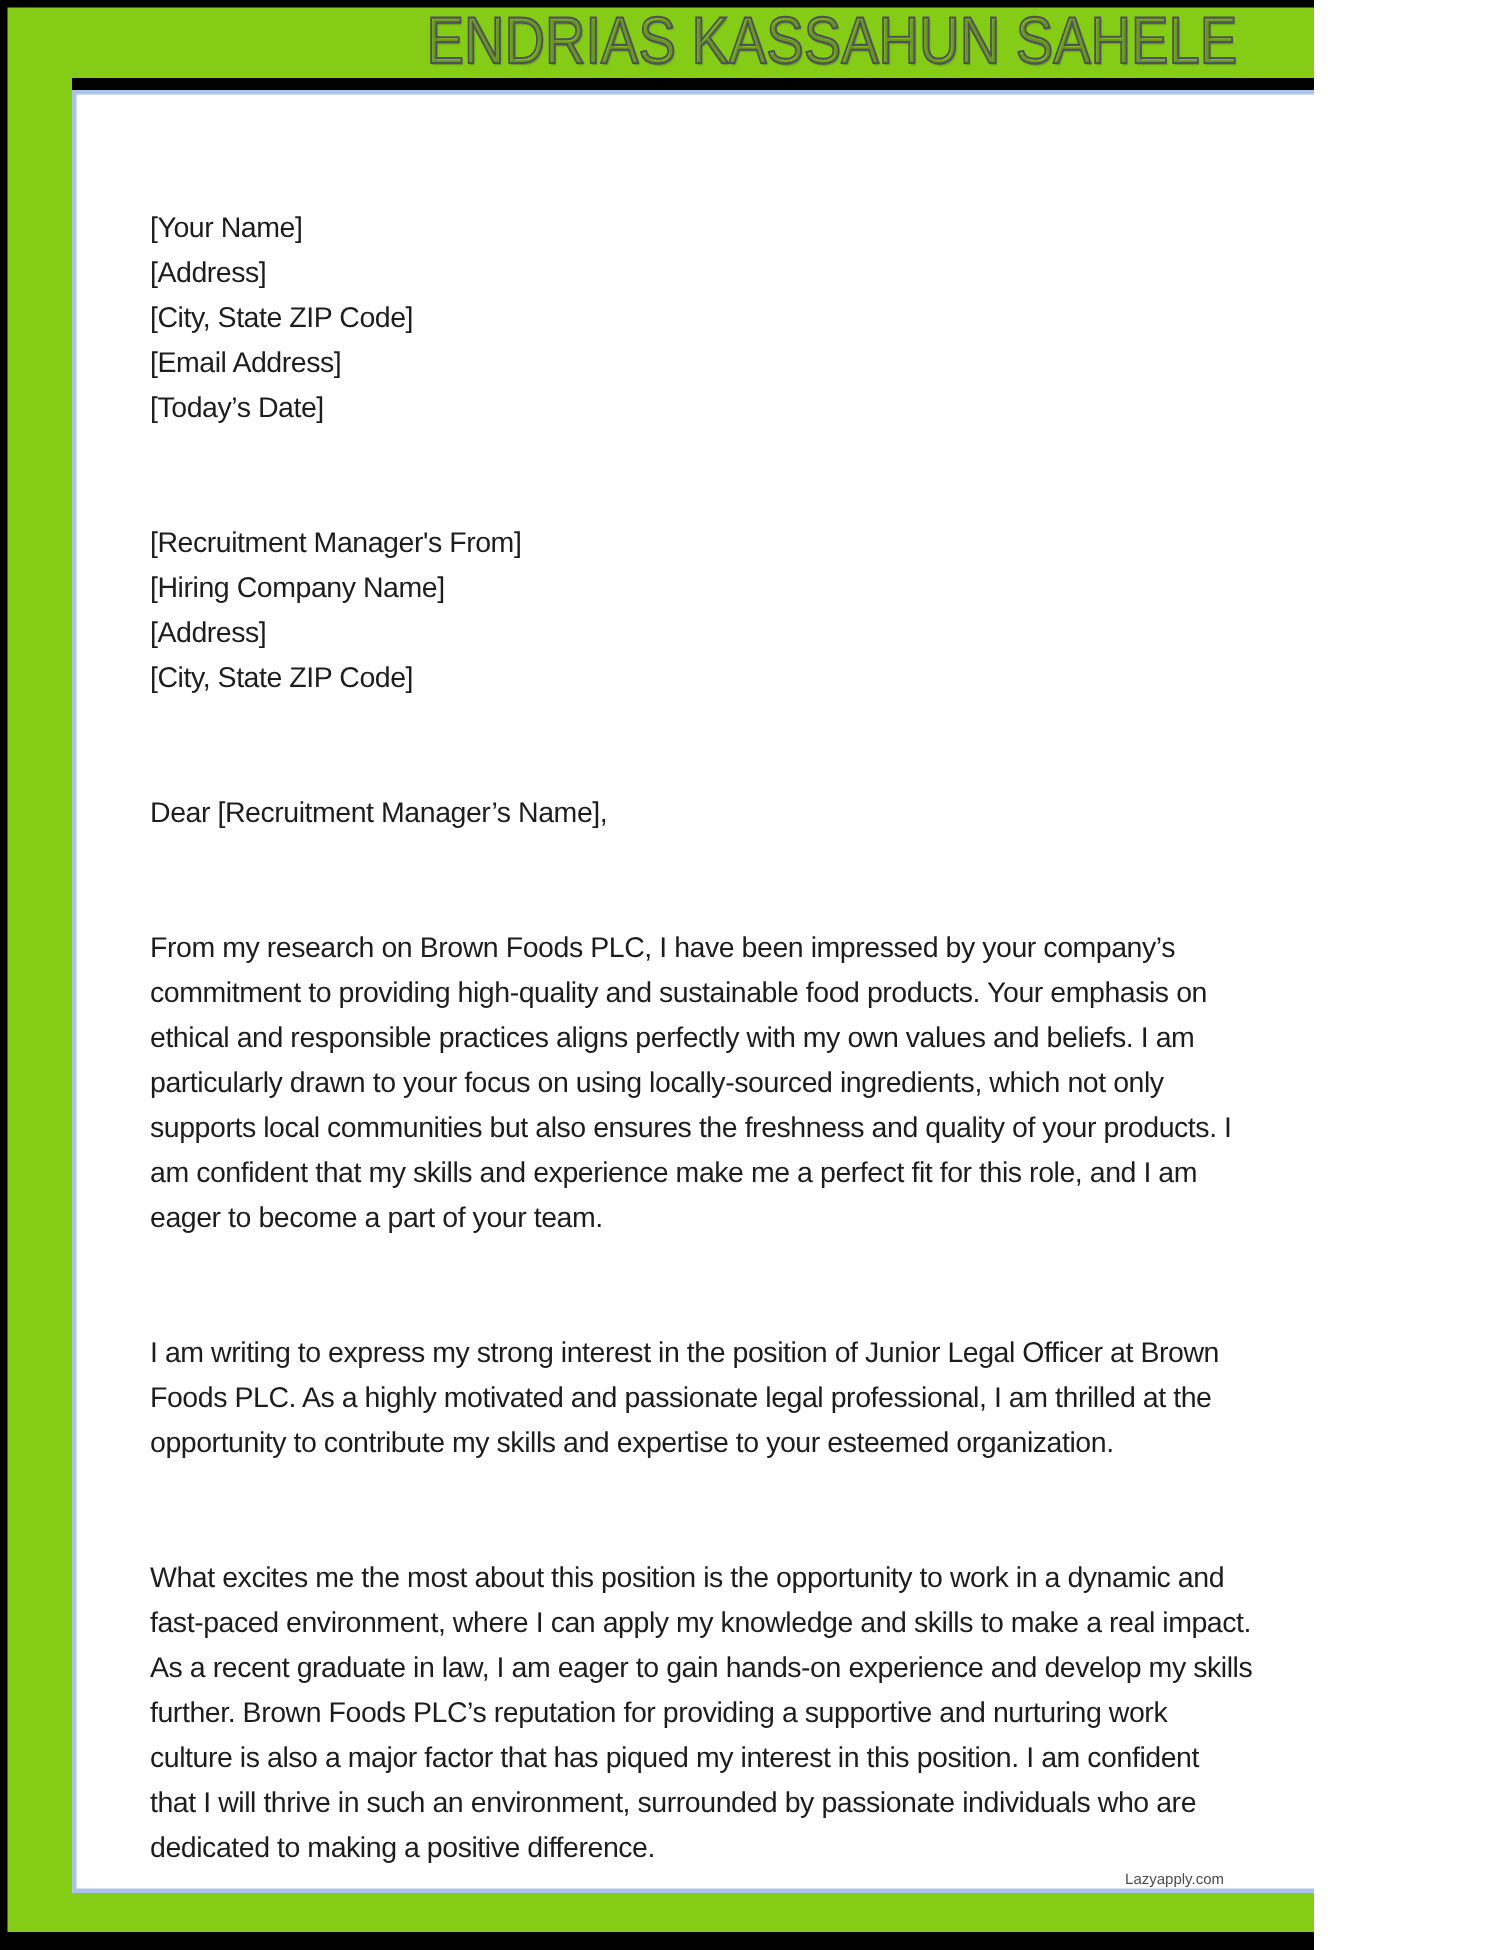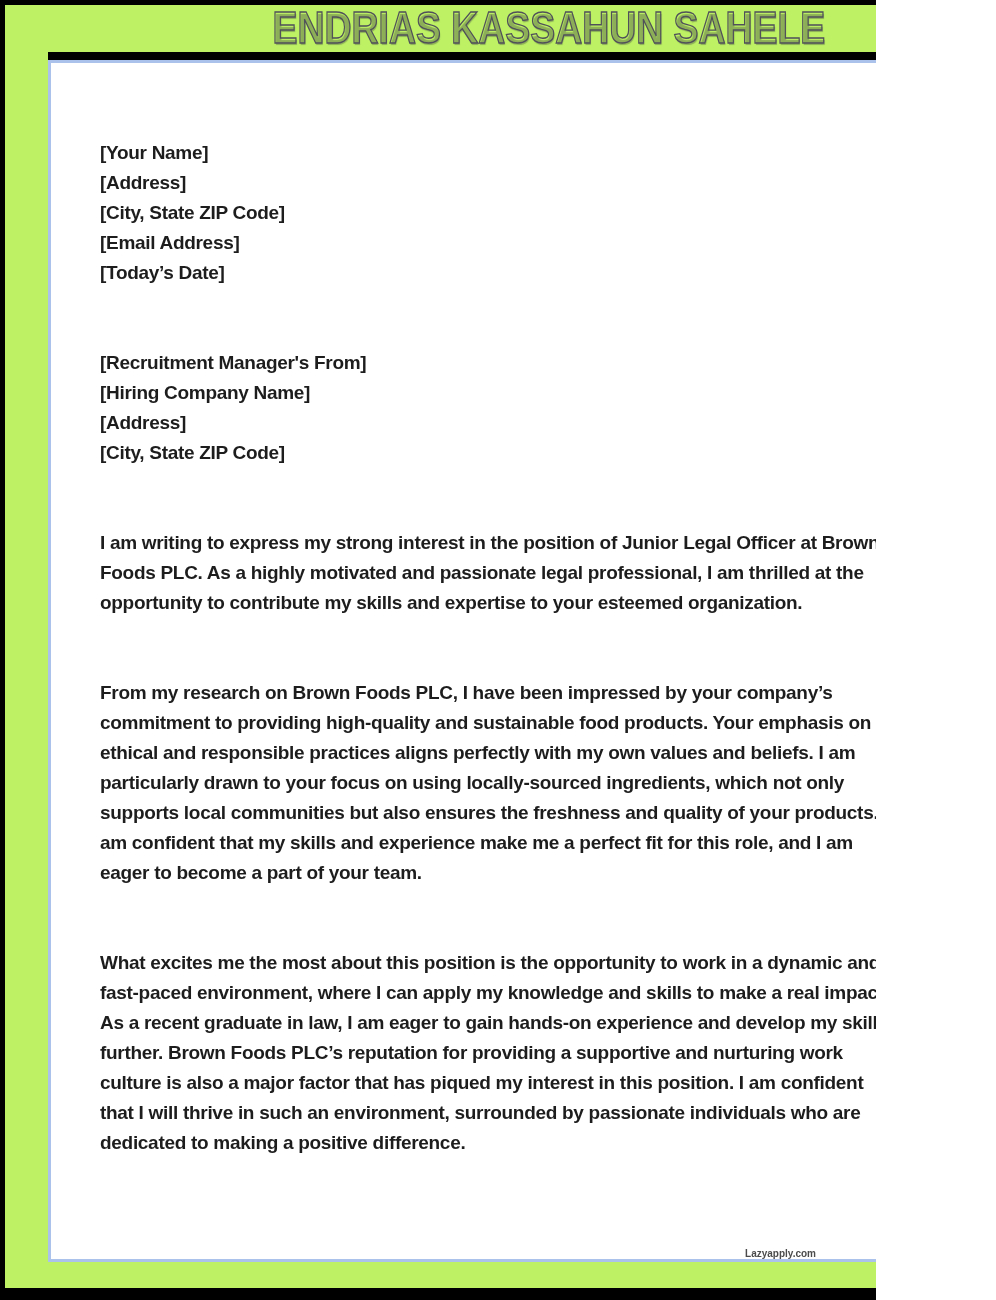--- a/index.html
+++ b/index.html
@@ -3,23 +3,22 @@
 <meta charset="utf-8">
 <style>
   * { margin: 0; padding: 0; box-sizing: border-box; }
   html, body { background: #ffffff; }
   body { font-family: "Liberation Sans", sans-serif; }
 
   .canvas {
     position: relative;
     width: 876px;
     height: 1300px;
-    background: #bef264;
+    background: #84cc16;
     overflow: hidden;
-    font-weight: bold;
   }
 
   
   .frame-top    { position: absolute; left: 0; top: 0; width: 996px; height: 5px; background: #000; }
   .frame-left   { position: absolute; left: 0; top: 0; width: 5px; height: 1300px; background: #000; }
   .frame-right  { position: absolute; left: 990px; top: 10px; width: 6px; height: 1290px; background: #000; }
   .frame-bottom { position: absolute; left: 0; top: 1288px; width: 996px; height: 12px; background: #000; }
 
   
   .header-name {
@@ -102,30 +101,31 @@
   <div class="letter">
     <div class="block">[Your Name]
 [Address]
 [City, State ZIP Code]
 [Email Address]
 [Today’s Date]</div>
     <div class="block">[Recruitment Manager's From]
 [Hiring Company Name]
 [Address]
 [City, State ZIP Code]</div>
-    <div class="block">I am writing to express my strong interest in the position of Junior Legal Officer at Brown
-Foods PLC. As a highly motivated and passionate legal professional, I am thrilled at the
-opportunity to contribute my skills and expertise to your esteemed organization.</div>
+    <div class="block">Dear [Recruitment Manager’s Name],</div>
     <div class="block">From my research on Brown Foods PLC, I have been impressed by your company’s
 commitment to providing high-quality and sustainable food products. Your emphasis on
 ethical and responsible practices aligns perfectly with my own values and beliefs. I am
 particularly drawn to your focus on using locally-sourced ingredients, which not only
 supports local communities but also ensures the freshness and quality of your products. I
 am confident that my skills and experience make me a perfect fit for this role, and I am
 eager to become a part of your team.</div>
+    <div class="block">I am writing to express my strong interest in the position of Junior Legal Officer at Brown
+Foods PLC. As a highly motivated and passionate legal professional, I am thrilled at the
+opportunity to contribute my skills and expertise to your esteemed organization.</div>
     <div class="block">What excites me the most about this position is the opportunity to work in a dynamic and
 fast-paced environment, where I can apply my knowledge and skills to make a real impact.
 As a recent graduate in law, I am eager to gain hands-on experience and develop my skills
 further. Brown Foods PLC’s reputation for providing a supportive and nurturing work
 culture is also a major factor that has piqued my interest in this position. I am confident
 that I will thrive in such an environment, surrounded by passionate individuals who are
 dedicated to making a positive difference.</div>
     
   </div>
 

